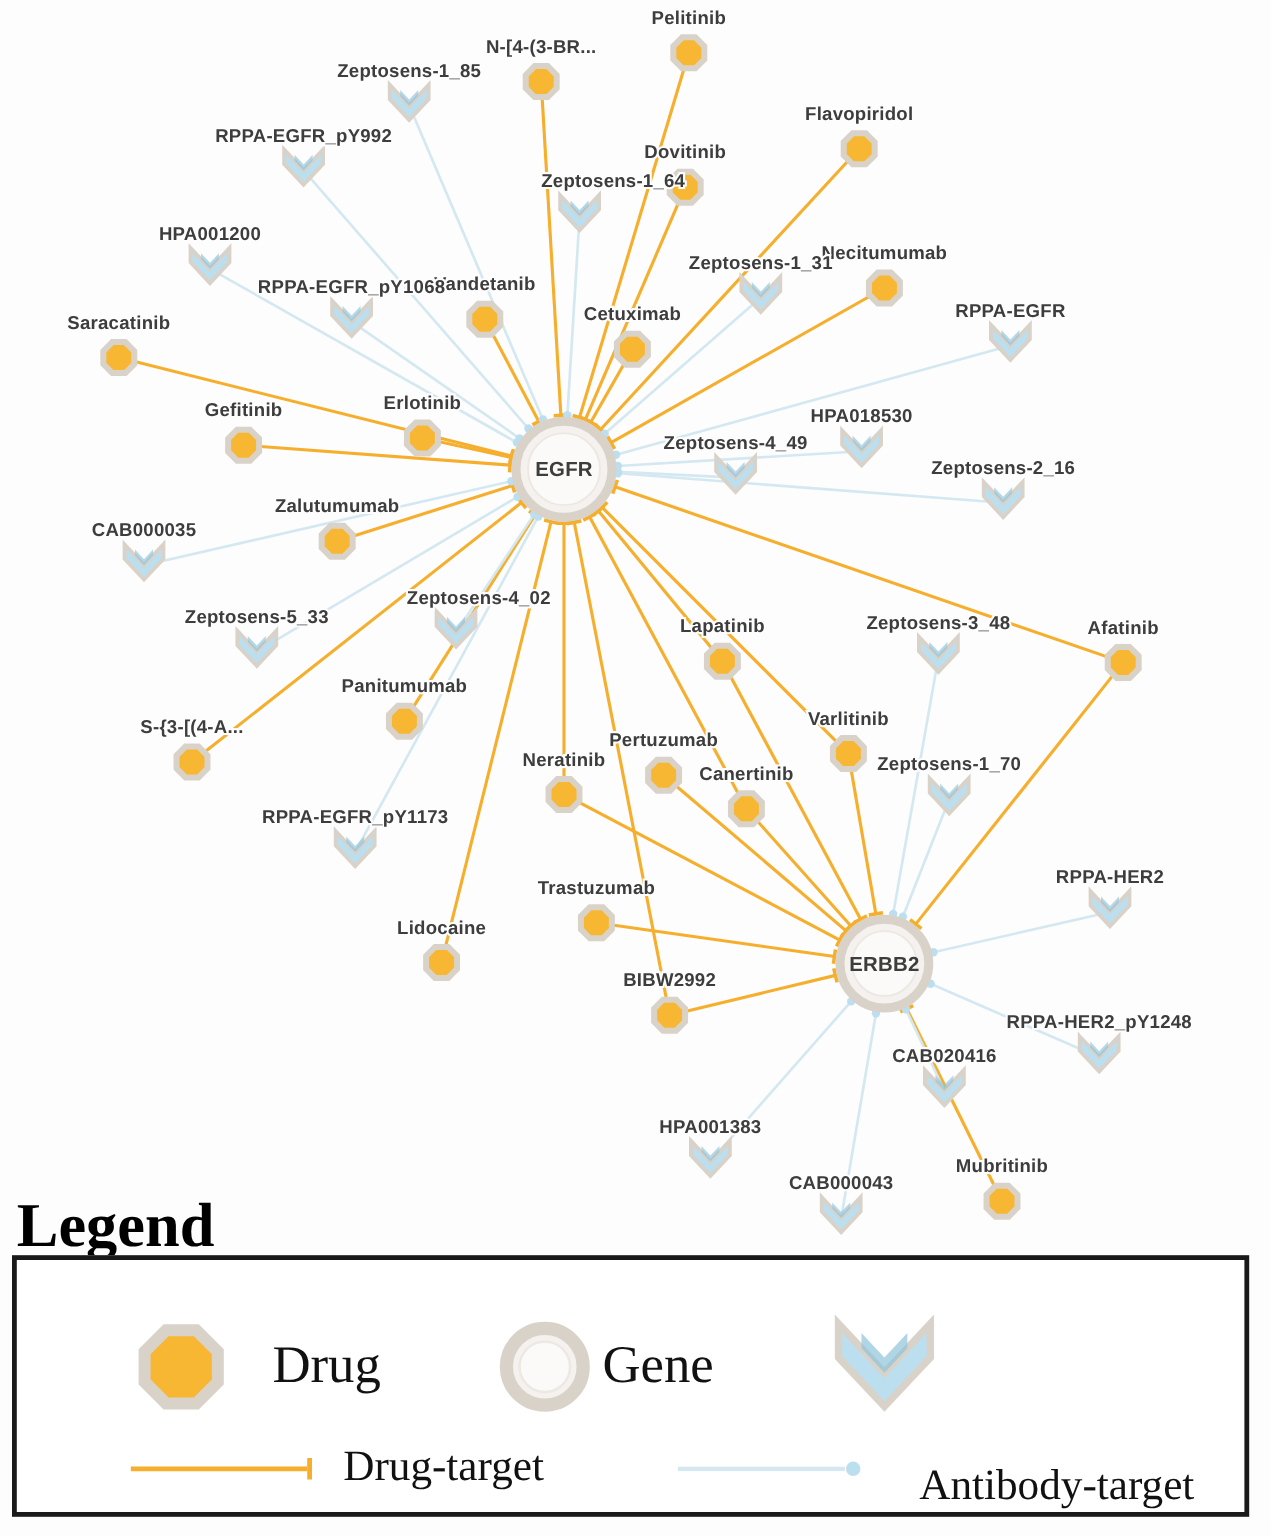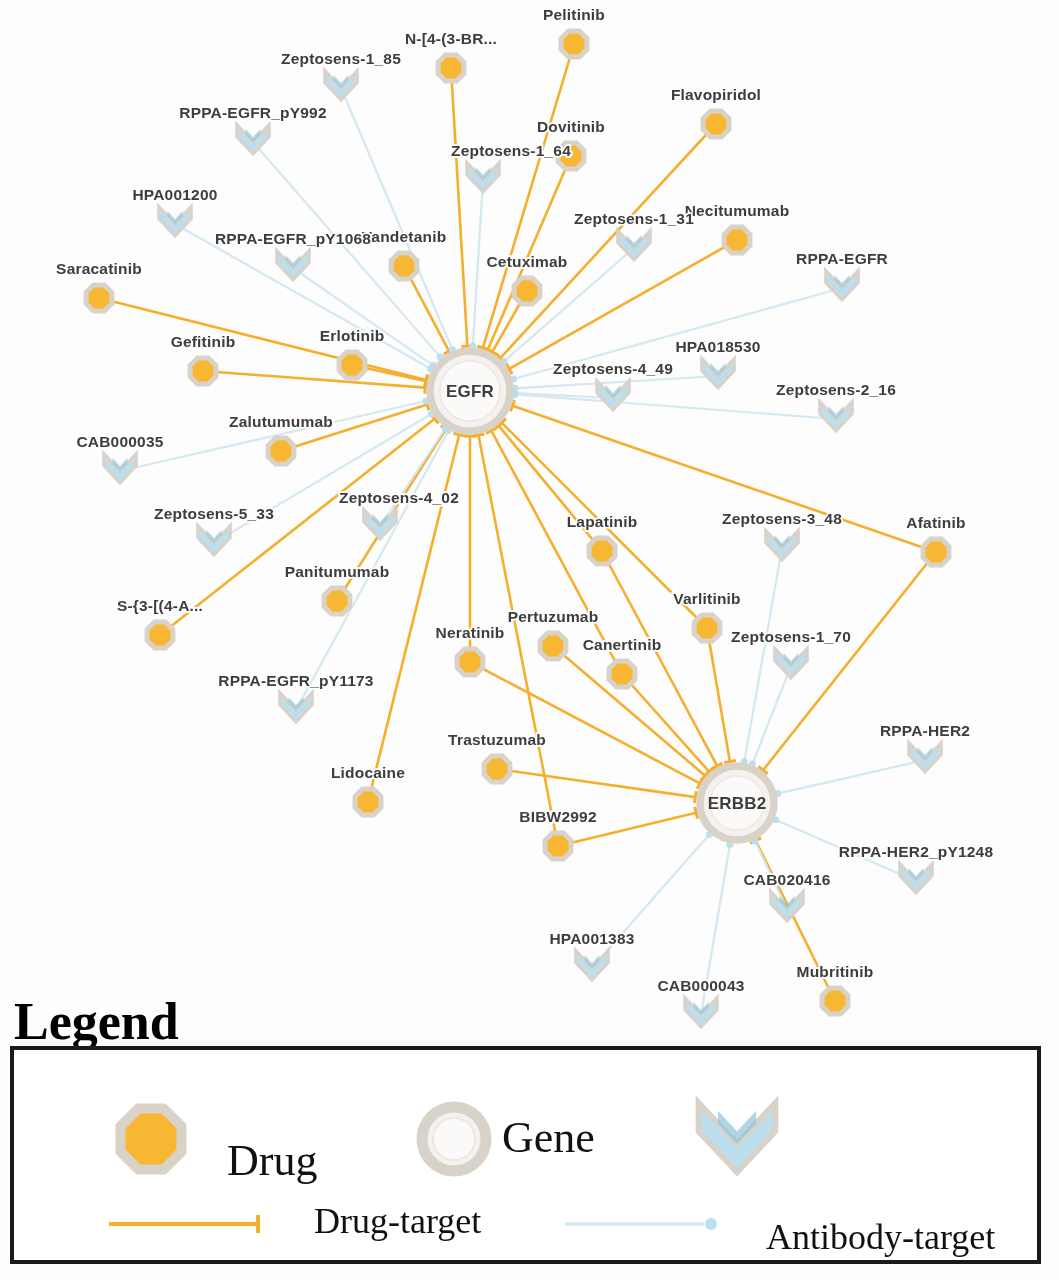--- a/index.html
+++ b/index.html
@@ -313,40 +313,40 @@
       </g>
     </svg>
 
   <div class="legend-title">Legend</div>
 
   <div class="legend-box">
 
     <svg class="abs" style="left:92px; top:44px;" width="92" height="92">
       <polygon points="75.5,57.6 57.6,75.5 32.4,75.5 14.5,57.6 14.5,32.4 32.4,14.5 57.6,14.5 75.5,32.4" style="fill:var(--drug-fill); stroke:var(--node-stroke); stroke-width:10;"></polygon>
     </svg>
-    <span class="abs legend-node-label" style="left:213px; top:62px;margin-top:23px;">Drug</span>
+    <span class="abs legend-node-label" style="left:213px; top:62px;">Drug</span>
 
     <svg class="abs" style="left:395px; top:44px;" width="92" height="92">
       <circle cx="45" cy="45" r="32" style="fill:var(--gene-fill); stroke:var(--node-stroke); stroke-width:11;"></circle>
       <circle cx="45" cy="45" r="21" style="fill:var(--gene-inner); stroke:#ECE8E3; stroke-width:2;"></circle>
     </svg>
     <span class="abs legend-node-label" style="left:488px; top:62px;">Gene</span>
 
     <svg class="abs" style="left:668px; top:42px;" width="110" height="96">
       <g transform="translate(55,52) scale(2.55)">
         <path d="M -15 -16 L 0 0 L 15 -16 L 15 -5 L 0 11 L -15 -5 Z" style="fill:var(--antibody-fill); stroke:var(--node-stroke); stroke-width:2.4;"></path>
         <path d="M -7.5 -10 L 0 -2 L 7.5 -10 L 7.5 -5 L 0 3 L -7.5 -5 Z" style="fill:var(--antibody-inner); opacity:0.7;" transform="translate(0,-3)"></path>
       </g>
     </svg>
 
     <svg class="abs" style="left:92px; top:162px;" width="170" height="24">
       <line x1="3" y1="12" x2="150" y2="12" style="stroke:var(--drug-edge); stroke-width:4;"></line>
       <line x1="152" y1="3" x2="152" y2="21" style="stroke:var(--drug-edge); stroke-width:4;"></line>
     </svg>
-    <span class="abs legend-edge-label" style="left:272px; top:150px;margin-left:28px;">Drug-target</span>
+    <span class="abs legend-edge-label" style="left:272px; top:150px;">Drug-target</span>
 
     <svg class="abs" style="left:548px; top:162px;" width="165" height="24">
       <line x1="3" y1="12" x2="142" y2="12" style="stroke:var(--antibody-edge); stroke-width:3.5;"></line>
       <circle cx="149" cy="12" r="6" style="fill:var(--antibody-fill);"></circle>
     </svg>
     <span class="abs legend-edge-label" style="left:752px; top:150px;margin-top:16px;">Antibody-target</span>
 
   </div>
 </div>
 

